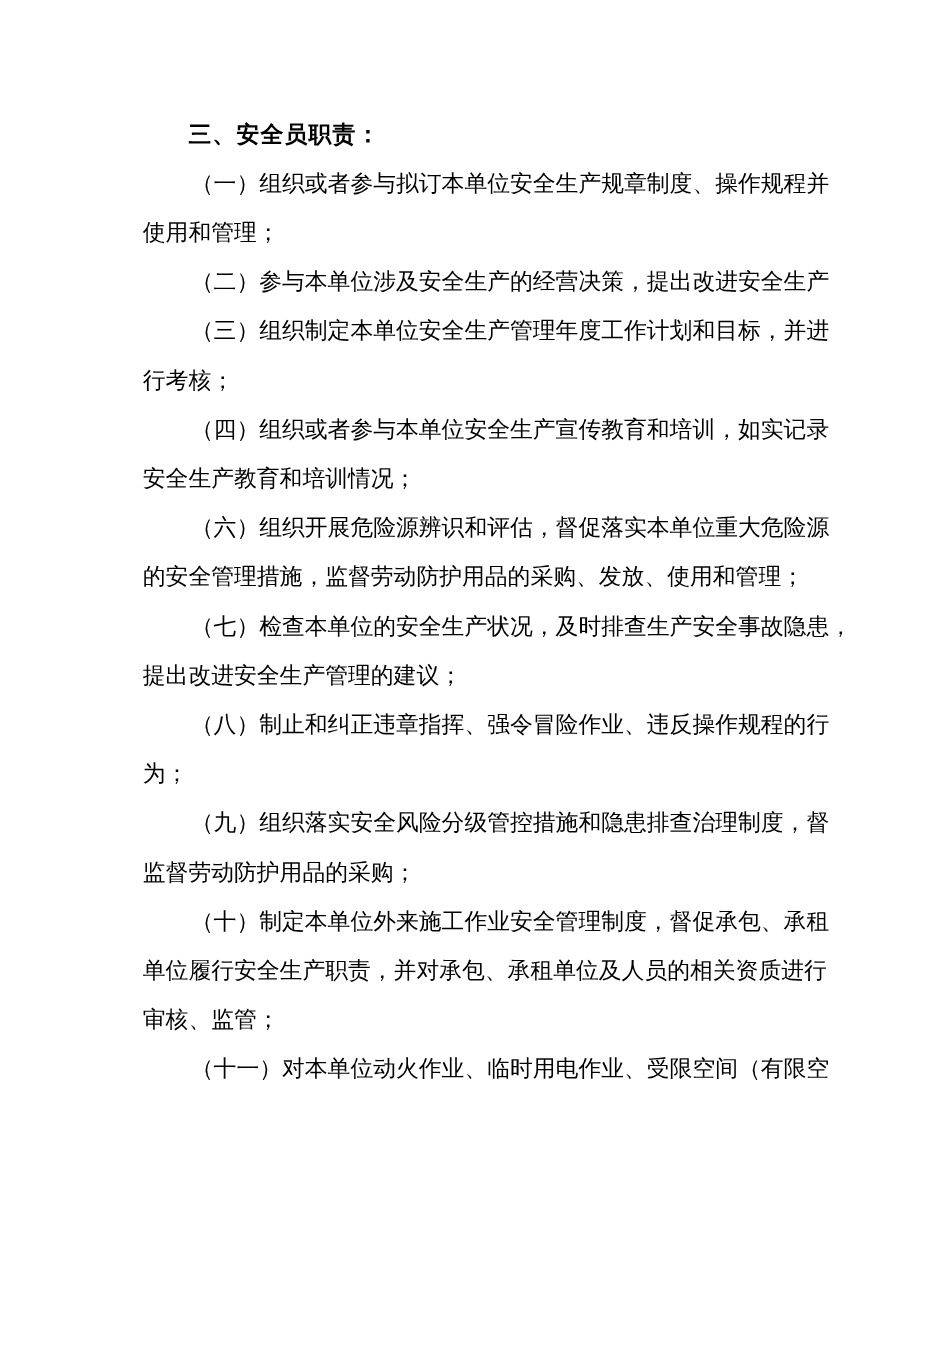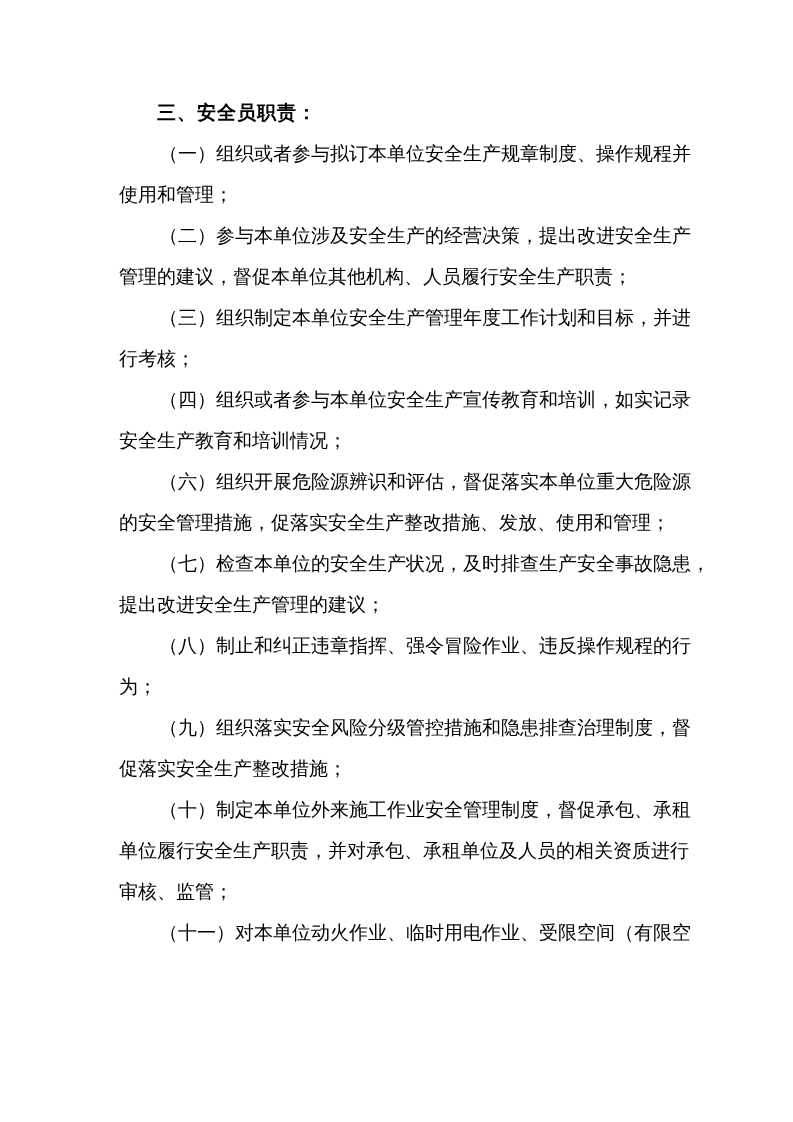--- a/index.html
+++ b/index.html
@@ -120,21 +120,20 @@
             <span>，</span>
             <span>提</span>
             <span>出</span>
             <span>改</span>
             <span>进</span>
             <span>安</span>
             <span>全</span>
             <span>生</span>
             <span>产</span>
           </div>
-          <div class="line plain">管理的建议，督促本单位其他机构、人员履行安全生产职责；</div>
         </div>
         <div class="para">
           <div class="line first fill">
             <span>（</span>
             <span>三</span>
             <span>）</span>
             <span>组</span>
             <span>织</span>
             <span>制</span>
             <span>定</span>
@@ -219,21 +218,21 @@
             <span>实</span>
             <span>本</span>
             <span>单</span>
             <span>位</span>
             <span>重</span>
             <span>大</span>
             <span>危</span>
             <span>险</span>
             <span>源</span>
           </div>
-          <div class="line plain">的安全管理措施，促落实安全生产整改措施、发放、使用和管理；</div>
+          <div class="line plain">的安全管理措施，监督劳动防护用品的采购、发放、使用和管理；</div>
         </div>
         <div class="para">
           <div class="line first fill">
             <span>（</span>
             <span>七</span>
             <span>）</span>
             <span>检</span>
             <span>查</span>
             <span>本</span>
             <span>单</span>
@@ -319,21 +318,21 @@
             <span>患</span>
             <span>排</span>
             <span>查</span>
             <span>治</span>
             <span>理</span>
             <span>制</span>
             <span>度</span>
             <span>，</span>
             <span>督</span>
           </div>
-          <div class="line plain">促落实安全生产整改措施；</div>
+          <div class="line plain">监督劳动防护用品的采购；</div>
         </div>
         <div class="para">
           <div class="line first fill">
             <span>（</span>
             <span>十</span>
             <span>）</span>
             <span>制</span>
             <span>定</span>
             <span>本</span>
             <span>单</span>

